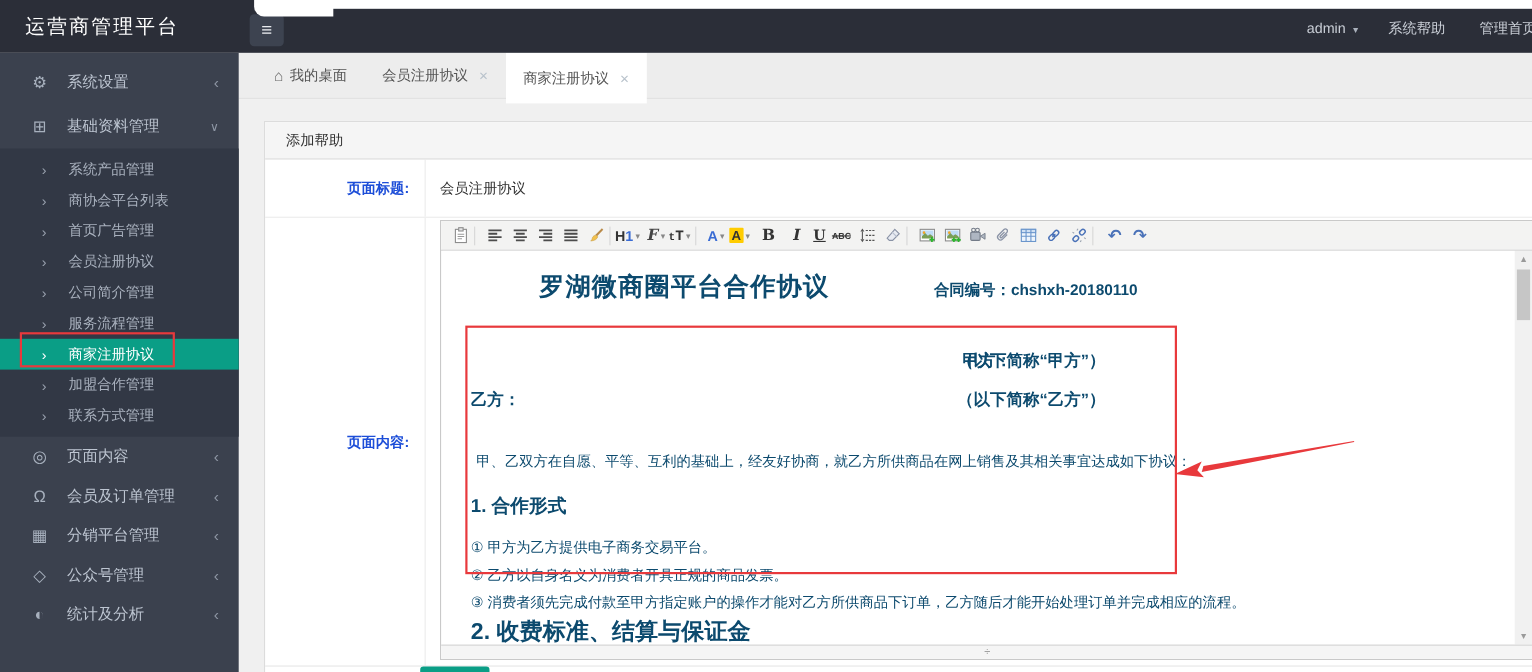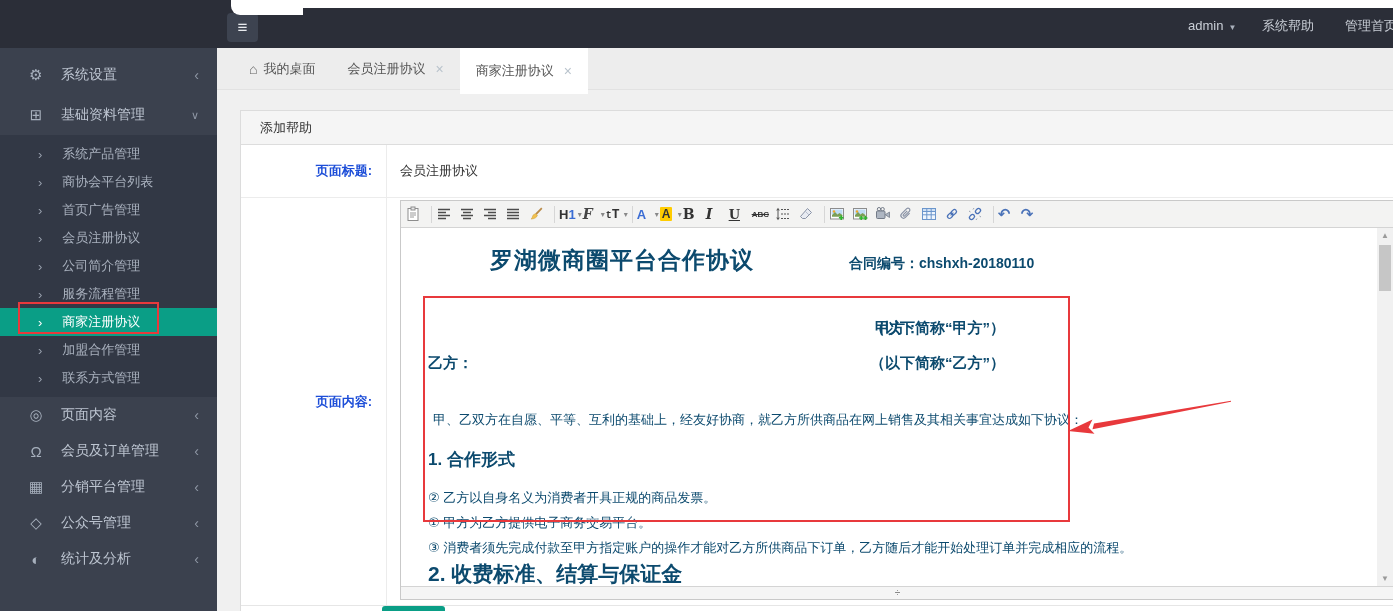--- a/index.html
+++ b/index.html
@@ -44,21 +44,21 @@
   .frow1{position:relative;height:52px;border-bottom:1px solid #ececec;}
   .frow2{position:relative;height:407px;border-bottom:1px solid #e6e6e6;}
   .flabel{position:absolute;left:0;top:0;width:145px;height:100%;display:flex;align-items:center;justify-content:flex-end;padding-right:14px;box-sizing:border-box;font-size:13px;color:#1d4ed8;font-weight:bold;}
   .fvalue{position:absolute;left:145px;top:0;right:0;height:100%;display:flex;align-items:center;padding-left:13px;font-size:13px;color:#333;border-left:1px solid #ececec;box-sizing:border-box;}
   .fcell{position:absolute;left:145px;top:0;right:0;bottom:0;border-left:1px solid #ececec;}
   .submit-btn{position:absolute;left:382px;top:606px;width:63px;height:26px;background:#0a9e86;border:none;border-radius:3px;z-index:3;cursor:pointer;}
 
   
   .editor{position:absolute;left:13px;top:2px;right:6px;bottom:5px;border:1px solid #c9c9c9;background:#fff;}
   .etoolbar{position:absolute;left:0;top:0;right:0;height:26px;background:#f3f3f2;border-bottom:1px solid #d4d4d4;display:flex;align-items:center;padding:0 4px;gap:1px;}
-  .tbtn{height:22px;min-width:22px;display:flex;align-items:center;justify-content:space-between;border-radius:2px;cursor:pointer;color:#333;}
+  .tbtn{height:22px;min-width:22px;display:flex;align-items:center;justify-content:flex-end;border-radius:2px;cursor:pointer;color:#333;}
   .tsep{width:1px;height:17px;background:#d6d6d6;margin:0 3px;}
   .caret{font-size:8px;color:#888;margin-left:2px;}
   .h1t{display:inline-block;font-weight:bold;color:#3a6cd4;font-size:13px;}
   .h1t::first-letter{color:#333;}
   .tfont{font-family:"DejaVu Serif","Liberation Serif",serif;font-style:italic;font-weight:bold;font-size:14px;color:#444;}
   .tsize{display:inline-block;font-weight:bold;color:#333;font-size:13px;font-family:Liberation Mono, monospace;}
   .tsize::first-letter{font-size:10px;}
   .tfore{color:#3a6cd4;font-weight:bold;font-size:13px;}
   .thilite{background:#fc0;color:#333;font-weight:bold;font-size:12px;padding:0 2px;border-radius:1px;}
   .tbold{font-family:"DejaVu Serif","Liberation Serif",serif;font-weight:bold;font-size:14px;}
@@ -93,20 +93,21 @@
   #annot-side{left:18px;top:302px;width:137px;height:28px;}
   #annot-doc{left:423px;top:296px;width:643px;height:222px;}
   .arrowsvg{position:absolute;left:0;top:0;z-index:9;pointer-events:none;}
 </style>
 </head>
 <body>
 
 <div class="screen">
 
   <header class="topbar">
+    <div class="brand">运营商管理平台</div>
     <button class="hamburger"><span>≡</span></button>
     <div class="tb-user"><span>admin</span><span class="dcaret">▼</span></div>
     <div class="tb-link tb-help">系统帮助</div>
     <div class="tb-link tb-home">管理首页</div>
   </header>
   <div class="artifact-a"></div>
   <div class="artifact-b"></div>
 
   <aside class="sidebar">
     <div class="side-item first">
@@ -370,22 +371,22 @@
                 <span>甲方：</span>
                 <span class="note">（以下简称“甲方”）</span>
               </div>
               <div class="party">
                 <span>乙方：</span>
                 <span class="note">（以下简称“乙方”）</span>
               </div>
               <div class="intro">甲、乙双方在自愿、平等、互利的基础上，经友好协商，就乙方所供商品在网上销售及其相关事宜达成如下协议：</div>
               <div class="sech1">1. 合作形式</div>
               <div class="clauses">
+                <div class="clause">① 甲方为乙方提供电子商务交易平台。</div>
                 <div class="clause">② 乙方以自身名义为消费者开具正规的商品发票。</div>
-                <div class="clause">① 甲方为乙方提供电子商务交易平台。</div>
                 <div class="clause">③ 消费者须先完成付款至甲方指定账户的操作才能对乙方所供商品下订单，乙方随后才能开始处理订单并完成相应的流程。</div>
               </div>
               <div class="sech2">2. 收费标准、结算与保证金</div>
             </div>
           </div>
 
           <div class="escroll">
             <div class="esc-up">▲</div>
             <div class="esc-thumb"></div>
             <div class="esc-down">▼</div>

